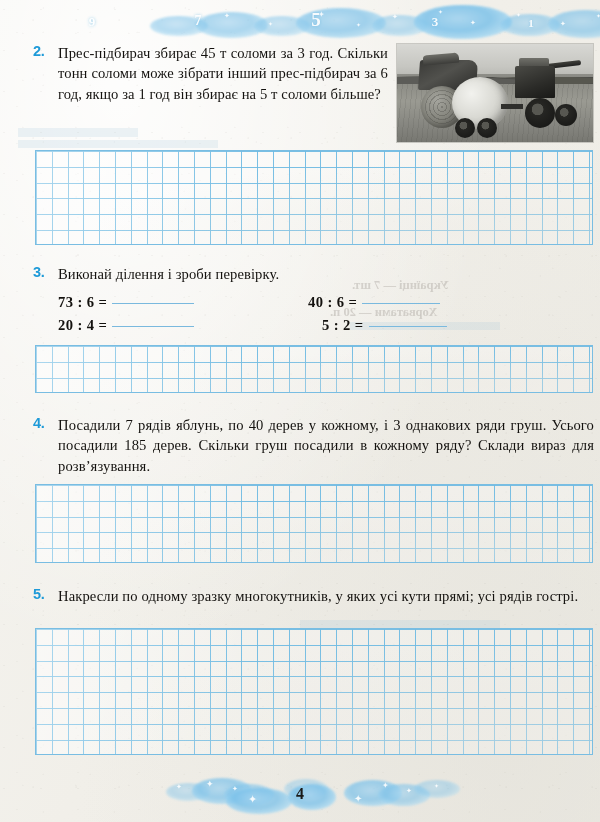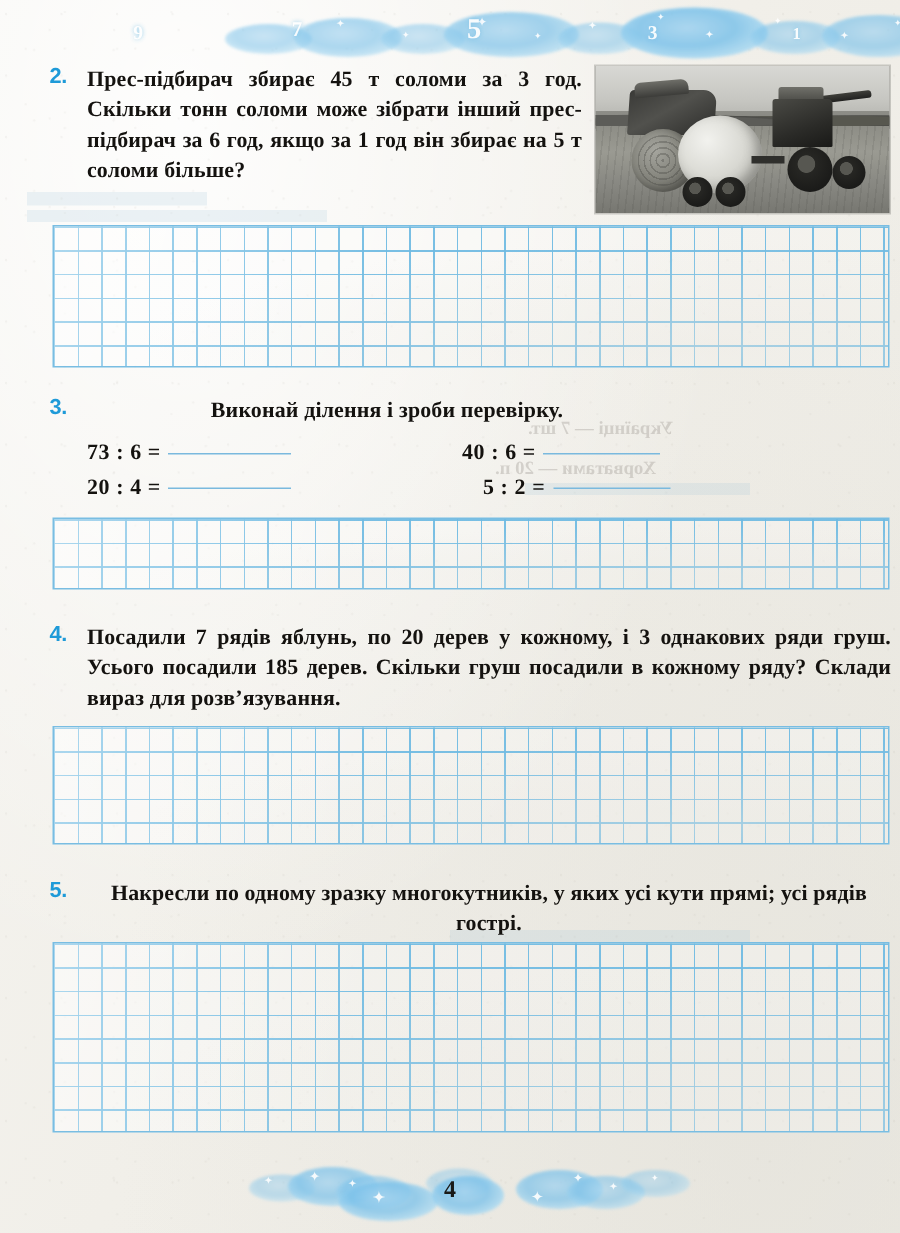--- a/index.html
+++ b/index.html
@@ -82,26 +82,26 @@
     width: 22px;
     color: #1e9ad8;
     font-family: "Liberation Sans", sans-serif;
     font-weight: bold;
     font-size: 14.5px;
     letter-spacing: -.3px;
   }
   .ex-body {
     margin-left: 25px;
     font-size: 14.6px;
-    font-weight: bold;
+    font-weight: normal;
     line-height: 1.39;
     letter-spacing: .1px;
     text-align: justify;
   }
-  .ex-body.nojust { text-align: center; }
+  .ex-body.nojust { text-align: left; }
 
   
   .photo-frame {
     position: absolute;
     left: 397px; top: 44px;
     width: 196px; height: 98px;
     background: #9a9a96;
     overflow: hidden;
     box-shadow: 0 0 0 1px rgba(120,120,115,.35);
   }
@@ -340,21 +340,21 @@
   </div>
   <div class="div-row" style="left:322px;top:317px;">
     <span>5 : 2 =</span><span class="blank-line short"></span>
   </div>
 </div>
 
 <div class="grid" style="left:35px;top:345px;width:558px;height:48px;"></div>
 
 <div class="exercise" style="top:415px;width:566px;">
   <div class="ex-num">4.</div>
-  <div class="ex-body" style="width:536px;">Посадили 7 рядів яблунь, по 20 дерев у кожному, і 3 однакових ряди груш. Усього посадили 185 дерев. Скільки груш посадили в кожному ряду? Склади вираз для розв’язування.</div>
+  <div class="ex-body" style="width:536px;">Посадили 7 рядів яблунь, по 40 дерев у кожному, і 3 однакових ряди груш. Усього посадили 185 дерев. Скільки груш посадили в кожному ряду? Склади вираз для розв’язування.</div>
 </div>
 
 <div class="grid" style="left:35px;top:484px;width:558px;height:79px;"></div>
 
 <div class="exercise" style="top:586px;width:566px;">
   <div class="ex-num">5.</div>
   <div class="ex-body nojust" style="width:536px;">Накресли по одному зразку многокутників, у яких  усі кути прямі; усі рядів гострі.</div>
 </div>
 
 <div class="grid" style="left:35px;top:628px;width:558px;height:127px;"></div>

